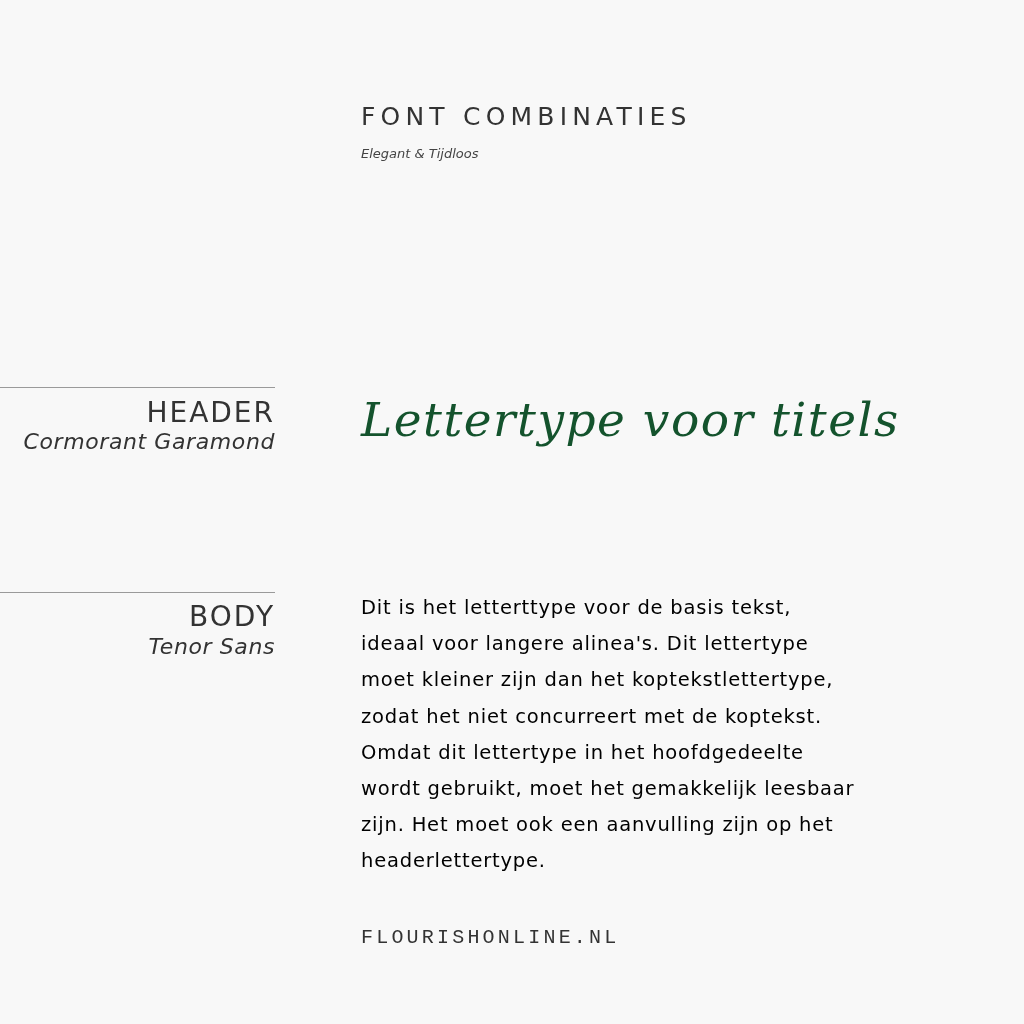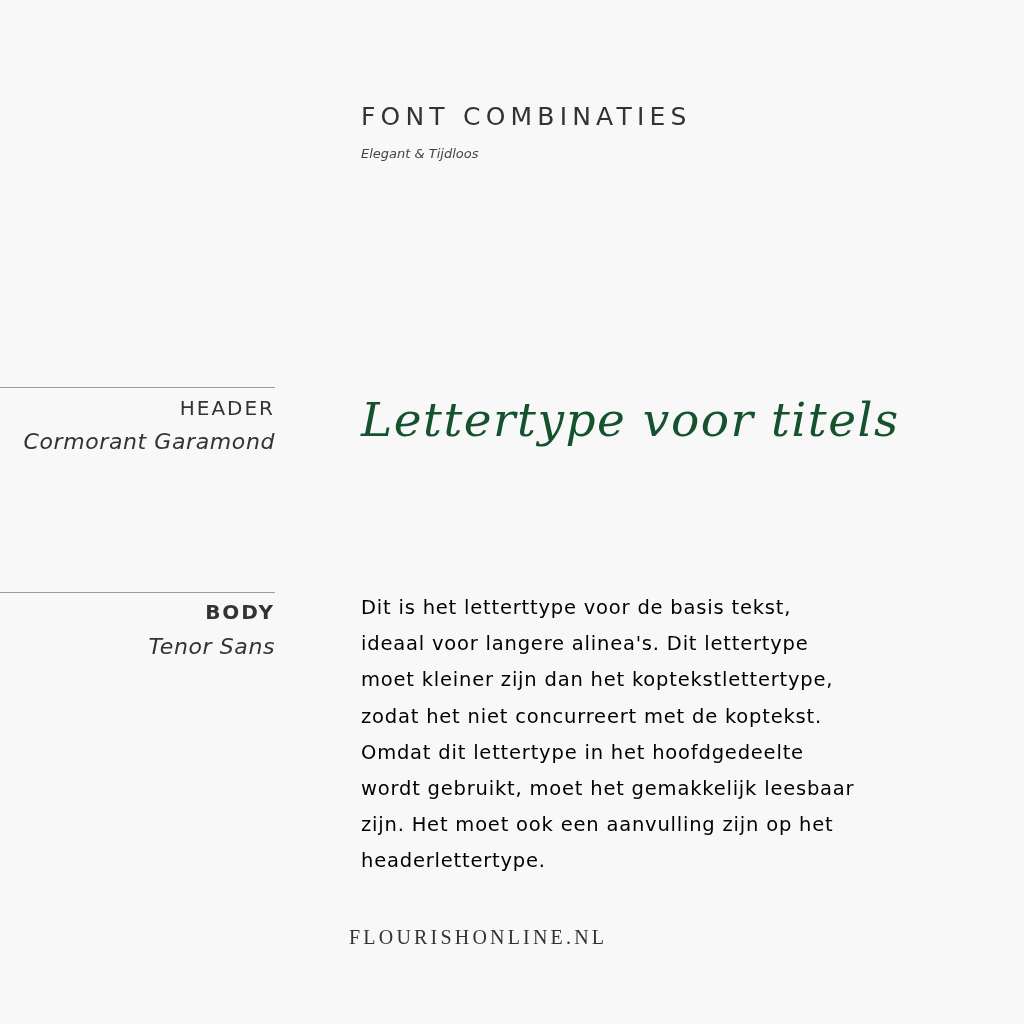--- a/index.html
+++ b/index.html
@@ -23,25 +23,25 @@
   }
   .rule {
     position: absolute; left: 0; width: 275px; height: 1px;
     background: #9a9a9a;
   }
   .rule.r1 { top: 387px; }
   .rule.r2 { top: 592px; }
   .label {
     position: absolute; right: 749px; text-align: center;
     font-family: "DejaVu Sans", sans-serif;
-    font-size: 20px; letter-spacing: 2px; color: #333;
+    font-size: 28px; letter-spacing: 2px; color: #333;
     white-space: nowrap;
   }
   .label.l1 { top: 396px; }
-  .label.l2 { top: 600px; font-weight: bold; }
+  .label.l2 { top: 600px; }
   .fontname {
     position: absolute; right: 749px; text-align: right;
     font-family: "DejaVu Sans", sans-serif;
     font-style: italic; font-size: 22px; color: #333;
     letter-spacing: 0.6px; white-space: nowrap;
   }
   .fontname.f1 { top: 429px; }
   .fontname.f2 { top: 634px; }
   .sample-header {
     position: absolute; left: 361px; top: 392px;
@@ -50,22 +50,22 @@
     letter-spacing: 1.5px; white-space: nowrap; font-weight: 300;
   }
   .sample-body {
     position: absolute; left: 361px; top: 590px; width: 580px;
     font-family: "DejaVu Sans", sans-serif;
     font-size: 19.5px; line-height: 36.2px; color: #000000;
     letter-spacing: 0.8px;
   }
   .sample-body span { display: block; white-space: nowrap; }
   .footer {
-    position: absolute; left: 349px; top: 926px;
-    font-family: Liberation Serif, serif;
+    position: absolute; left: 361px; top: 926px;
+    font-family: Liberation Mono, monospace;
     font-size: 20px; letter-spacing: 3.2px; color: #333;
     white-space: nowrap;
   }
 </style>
 </head>
 <body>
 
 <div class="title">FONT COMBINATIES</div>
 <div class="subtitle">Elegant &amp; Tijdloos</div>
 

